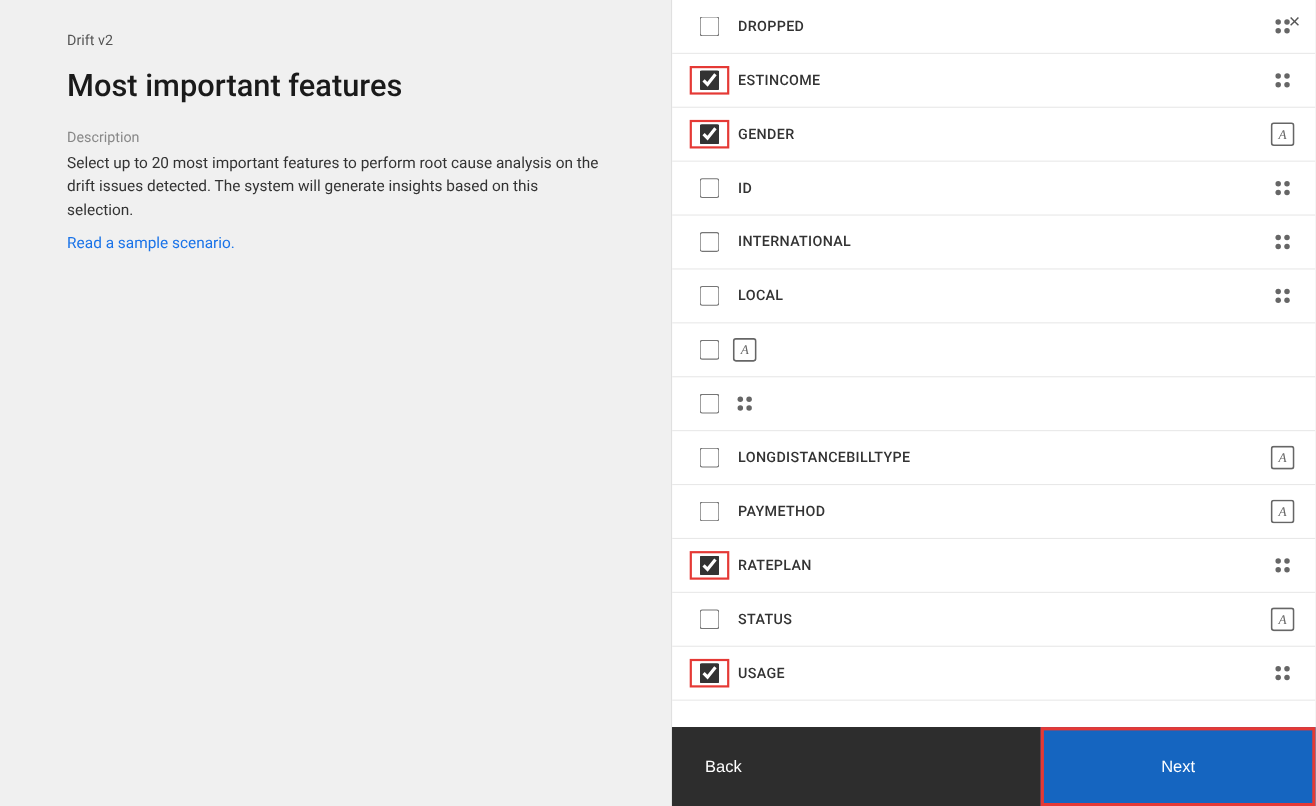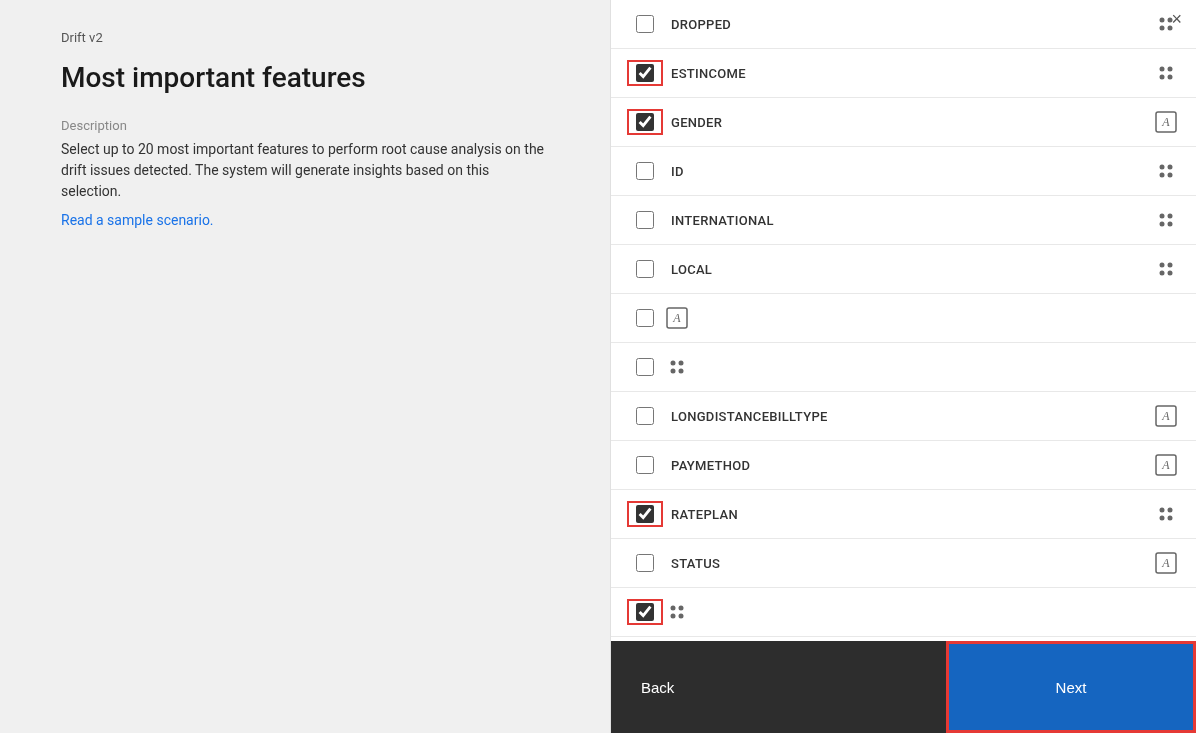--- a/index.html
+++ b/index.html
@@ -122,21 +122,21 @@
       align-items: center;
       justify-content: center;
       color: #555;
       font-size: 14px;
       flex-shrink: 0;
     }
 
     
     .footer {
       display: flex;
-      height: 92px;
+      height: 72px;
       background: #2d2d2d;
       flex-shrink: 0;
     }
     .back-btn {
       flex: 1;
       background: #2d2d2d;
       color: #fff;
       border: none;
       font-size: 15px;
       cursor: pointer;
@@ -330,20 +330,21 @@
           <svg width="22" height="22" viewBox="0 0 22 22" fill="none" xmlns="http://www.w3.org/2000/svg">
         <rect x="1" y="1" width="20" height="20" rx="2" stroke="#666" stroke-width="1.5" fill="none"></rect>
         <text x="11" y="15" text-anchor="middle" font-size="12" fill="#666" font-family="serif" font-style="italic">A</text>
       </svg>
         </div>
       </div>
       <div class="feature-row checked">
         <div class="checkbox-wrap">
           <input type="checkbox" class="feature-checkbox" checked="" style="">
         </div>
+        <span class="feature-name">USAGE</span>
         <div class="feature-icon">
           <svg width="22" height="22" viewBox="0 0 22 22" fill="none" xmlns="http://www.w3.org/2000/svg">
         <circle cx="7" cy="7" r="2.5" fill="#666"></circle>
         <circle cx="15" cy="7" r="2.5" fill="#666"></circle>
         <circle cx="7" cy="15" r="2.5" fill="#666"></circle>
         <circle cx="15" cy="15" r="2.5" fill="#666"></circle>
       </svg>
         </div>
       </div>
     </div>

